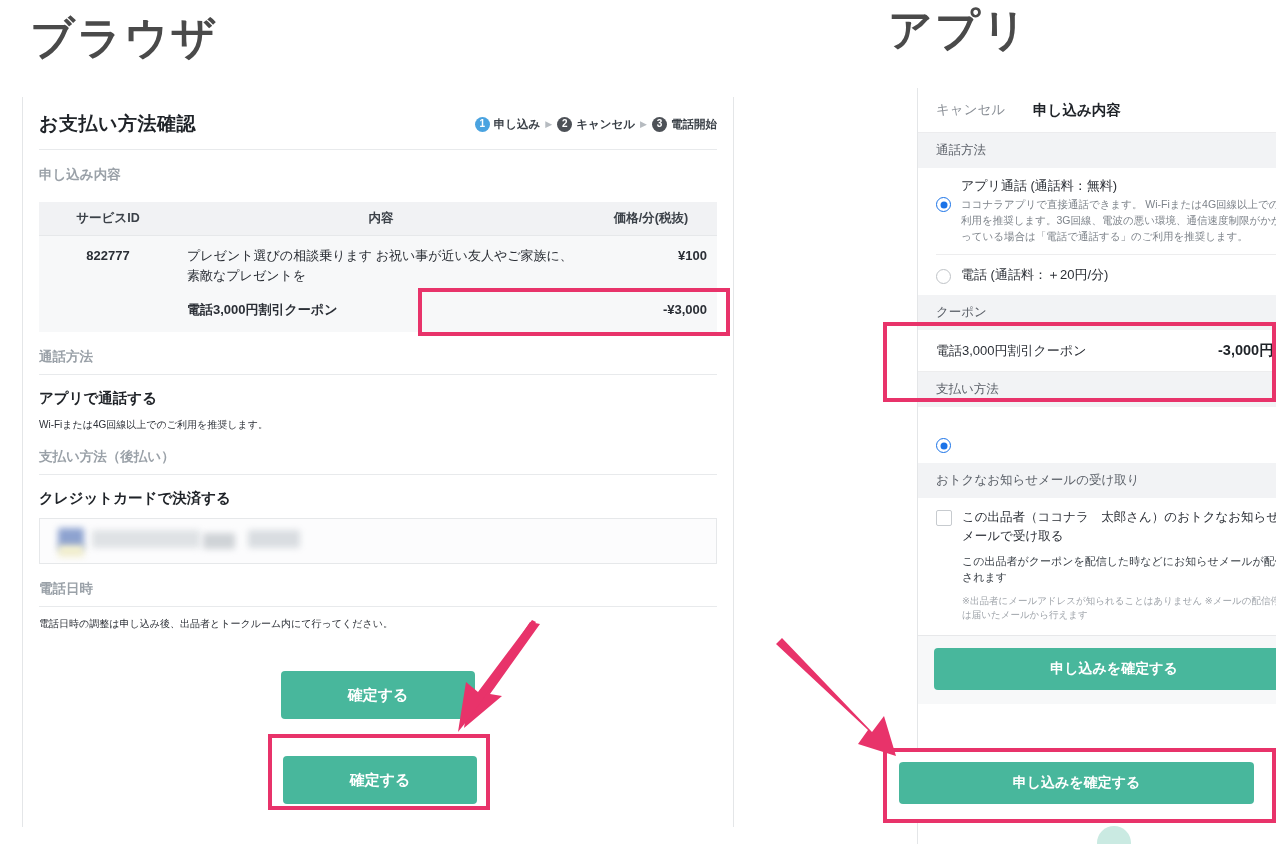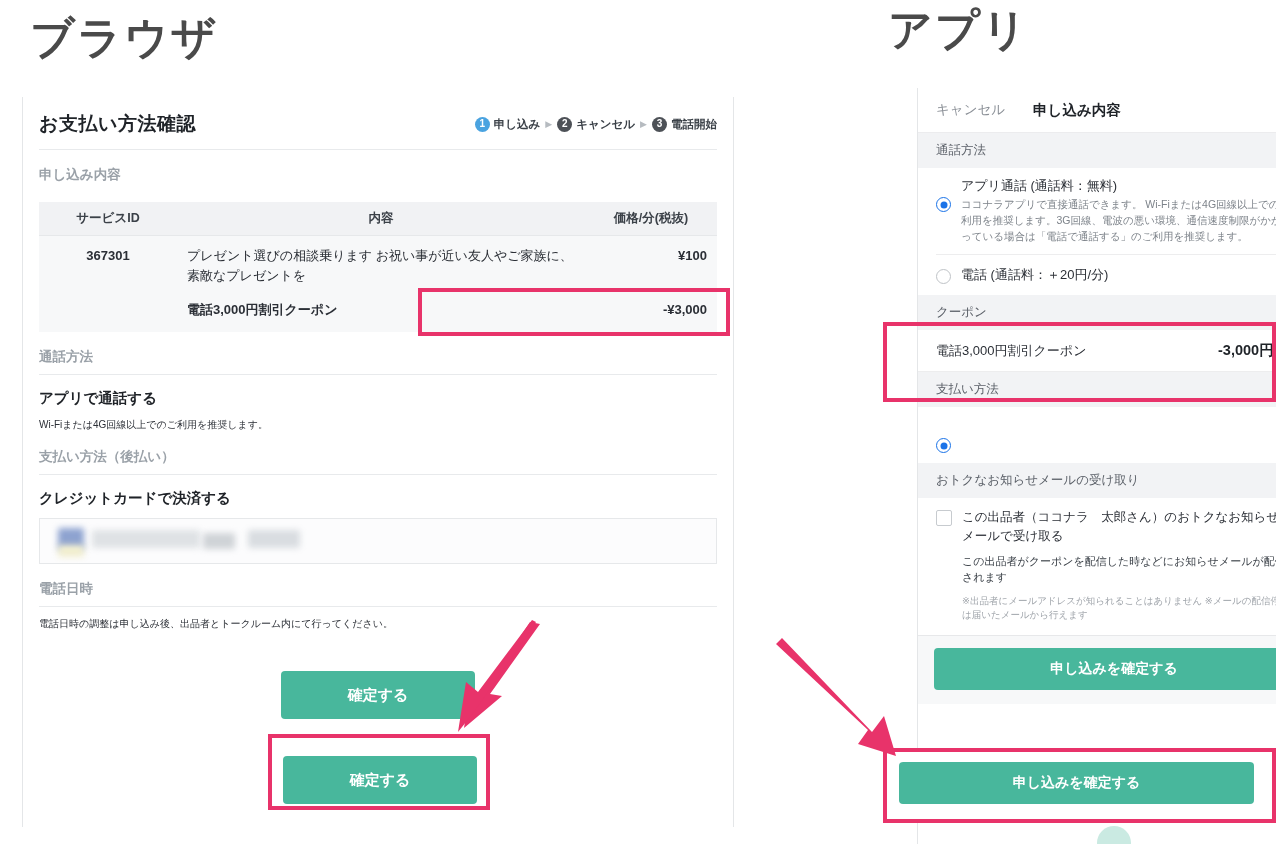--- a/index.html
+++ b/index.html
@@ -238,21 +238,21 @@
     <table class="order">
       <thead>
         <tr>
           <th class="c-id">サービスID</th>
           <th>内容</th>
           <th class="c-price">価格/分(税抜)</th>
         </tr>
       </thead>
       <tbody>
         <tr>
-          <td class="c-id">367301</td>
+          <td class="c-id">822777</td>
           <td class="c-body">プレゼント選びの相談乗ります お祝い事が近い友人やご家族に、素敵なプレゼントを</td>
           <td class="c-price">¥100</td>
         </tr>
         <tr class="coupon-row">
           <td></td>
           <td colspan="2">
             <div class="coupon-cell">
               <span class="coupon-name">電話3,000円割引クーポン</span>
               <span class="coupon-amt">-¥3,000</span>
             </div>

